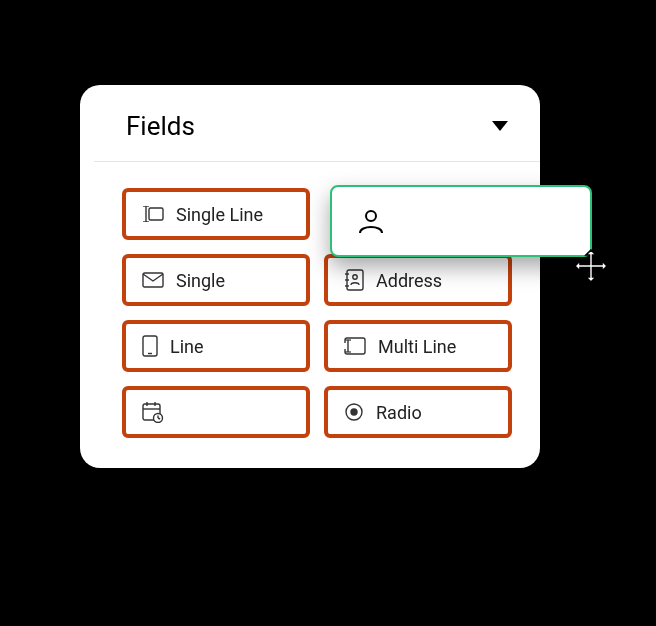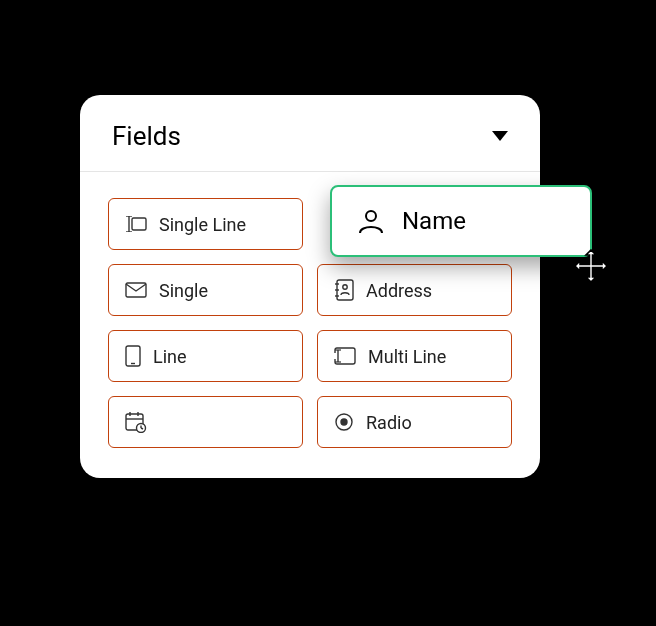--- a/index.html
+++ b/index.html
@@ -8,25 +8,25 @@
     background: #000;
     font-family: -apple-system, BlinkMacSystemFont, "Segoe UI", Roboto, sans-serif;
     width: 656px;
     height: 626px;
     position: relative;
     overflow: hidden;
   }
   .panel {
     position: absolute;
     left: 80px;
-    top: 95px;
+    top: 85px;
     width: 460px;
     background: #fff;
     border-radius: 20px;
-    padding: 0 0 30px 0;
+    padding: 0 0 30px 14px;
   }
   .panel-header {
     display: flex;
     align-items: center;
     justify-content: space-between;
     padding: 26px 32px 20px 32px;
     border-bottom: 1px solid #e5e5e5;
   }
   .panel-title {
     font-size: 26px;
@@ -43,21 +43,21 @@
   .grid {
     display: grid;
     grid-template-columns: 1fr 1fr;
     gap: 14px 14px;
     padding: 26px 28px 0 28px;
   }
   .field-item {
     display: flex;
     align-items: center;
     gap: 12px;
-    border: 1px solid #c2410c;
+    border: 4px solid #c2410c;
     border-radius: 6px;
     height: 52px;
     background: #fff;
     padding: 0 16px;
     color: #222;
     font-size: 18px;
   }
   .field-item .icon { flex: 0 0 auto; display:flex; align-items:center; }
   .field-item .icon svg { display:block; }
 
@@ -191,20 +191,19 @@
   </div>
 </div>
 
 <div class="dragged">
   <span class="icon">
     <svg width="30" height="30" viewBox="0 0 30 30" stroke="#000" fill="none" stroke-width="2">
       <circle cx="15" cy="10" r="5"></circle>
       <path d="M4 27 C4 19 26 19 26 27"></path>
     </svg>
   </span>
-  <span>Name</span>
 </div>
 
 <div class="move-cursor">
   <svg width="34" height="34" viewBox="0 0 34 34" stroke="#000" fill="#fff" stroke-width="1.6">
     <path d="M17 1 L22 6 L18.5 6 L18.5 15.5 L28 15.5 L28 12 L33 17 L28 22 L28 18.5 L18.5 18.5 L18.5 28 L22 28 L17 33 L12 28 L15.5 28 L15.5 18.5 L6 18.5 L6 22 L1 17 L6 12 L6 15.5 L15.5 15.5 L15.5 6 L12 6 Z"></path>
   </svg>
 </div>
 
 </body></html>

